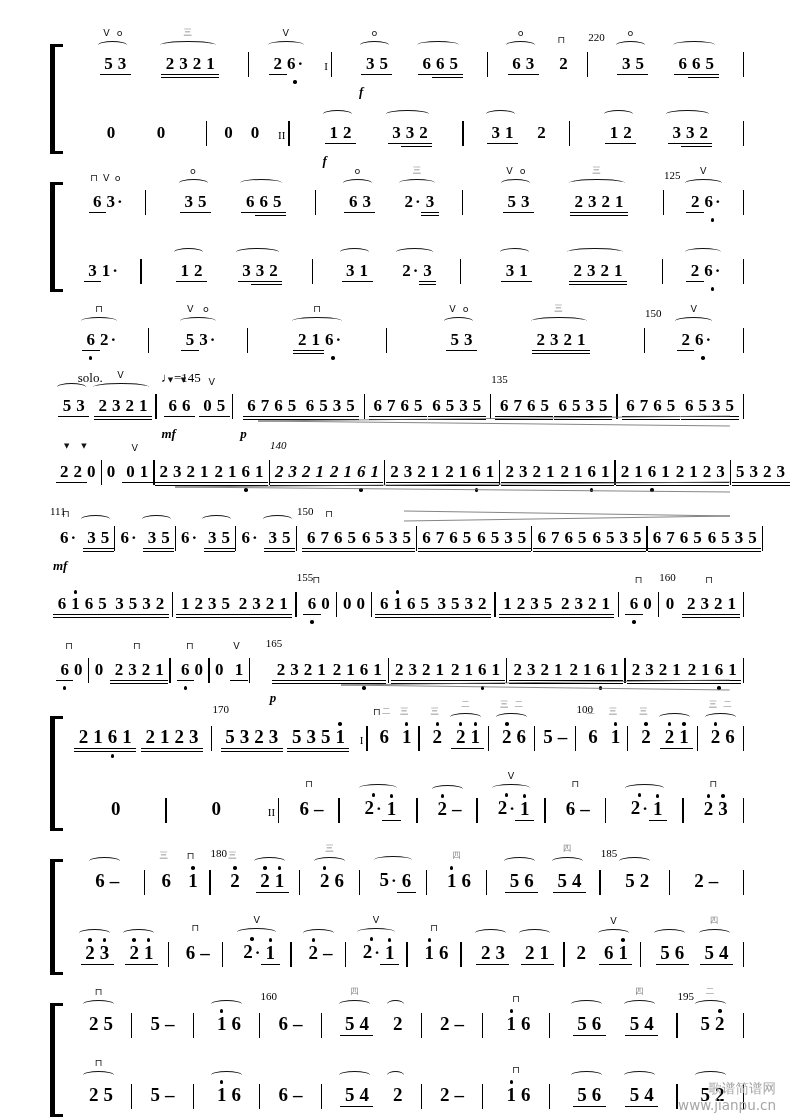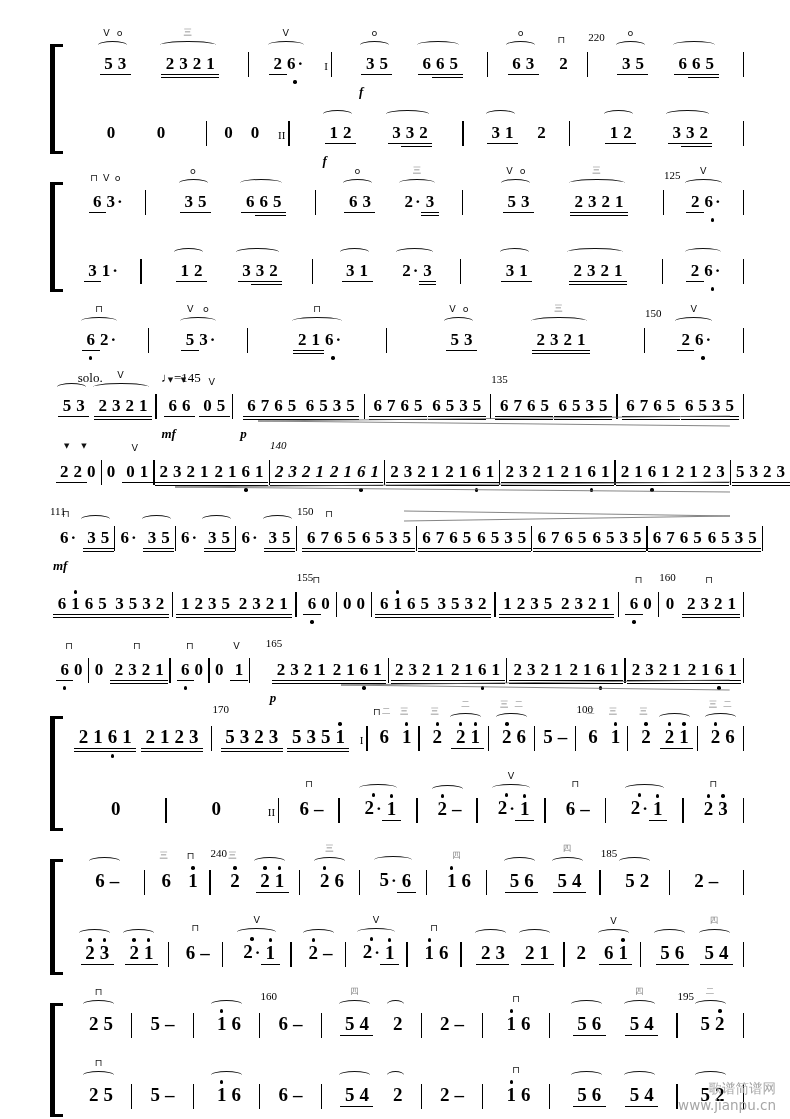--- a/index.html
+++ b/index.html
@@ -4750,21 +4750,21 @@
                   <div class="drow">
                     <span class="dgt">1</span>
                   </div>
                   <div class="bz"></div>
                   <div class="slot"></div>
                 </div>
               </div>
             </div>
             <div class="bar"></div>
             <div class="meas" style="flex-grow: 3;">
-              <div class="mnum">240</div>
+              <div class="mnum">180</div>
               <div class="grp">
                 <div class="marks" style="top: -14px;">
                   <span class="cjk">三</span>
                 </div>
                 <div class="nt">
                   <div class="slot">
                     <div class="odot"></div>
                   </div>
                   <div class="drow">
                     <span class="dgt">2</span>

